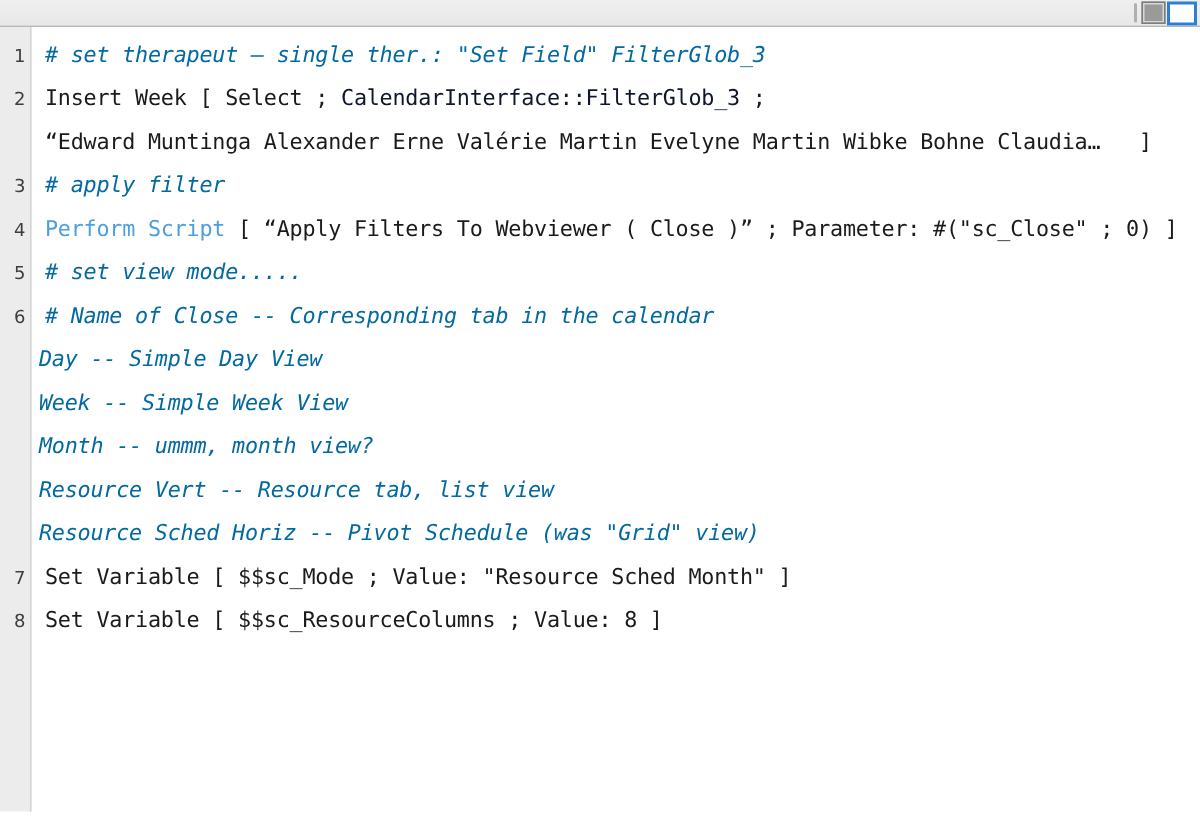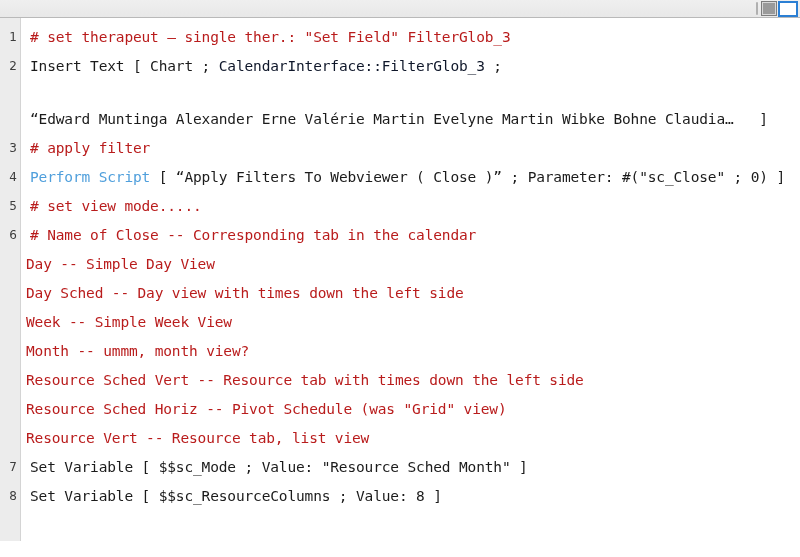--- a/index.html
+++ b/index.html
@@ -102,25 +102,25 @@
   .code {
     flex: 1;
     padding-left: 9px;
     font-size: 14.5px;
     color: #1b1b1b;
     white-space: pre;
     letter-spacing: -0.15px;
     line-height: 29px;
     overflow: hidden;
   }
-  .comment  { color: #b91c1c; }
+  .comment  { color: #0369a1; font-style: italic; }
   .keyword  { color: #4f9fdc; }
   .field    { color: #0f172a; }
   .indent   { padding-left: 5px; }
-  .cont     { padding-left: 9px; margin-top: 24px; }
+  .cont     { padding-left: 9px; }
 </style>
 </head>
 <body>
 
 <div class="toolbar">
   <div class="tb-group">
     <span class="tb-sep"></span>
     <span class="tb-btn filled"></span>
     <span class="tb-btn outline"></span>
   </div>
@@ -128,21 +128,21 @@
 
 <div class="editor">
   <div class="gutter"></div>
   <div class="lines" id="lines">
       <div class="row">
         <div class="ln">1</div>
         <div class="code"><span class="comment"># set therapeut – single ther.: "Set Field" FilterGlob_3</span></div>
       </div>
       <div class="row">
         <div class="ln">2</div>
-        <div class="code"><span>Insert Text [ Chart ; </span><span class="field">CalendarInterface::FilterGlob_3</span><span> ;</span></div>
+        <div class="code"><span>Insert Week [ Select ; </span><span class="field">CalendarInterface::FilterGlob_3</span><span> ;</span></div>
       </div>
       <div class="row">
         <div class="ln"></div>
         <div class="code cont"><span>“Edward Muntinga Alexander Erne Valérie Martin Evelyne Martin Wibke Bohne Claudia…   ]</span></div>
       </div>
       <div class="row">
         <div class="ln">3</div>
         <div class="code"><span class="comment"># apply filter</span></div>
       </div>
       <div class="row">
@@ -156,41 +156,33 @@
       <div class="row">
         <div class="ln">6</div>
         <div class="code"><span class="comment"># Name of Close -- Corresponding tab in the calendar</span></div>
       </div>
       <div class="row">
         <div class="ln"></div>
         <div class="code indent"><span class="comment">Day -- Simple Day View</span></div>
       </div>
       <div class="row">
         <div class="ln"></div>
-        <div class="code indent"><span class="comment">Day Sched -- Day view with times down the left side</span></div>
-      </div>
-      <div class="row">
-        <div class="ln"></div>
         <div class="code indent"><span class="comment">Week -- Simple Week View</span></div>
       </div>
       <div class="row">
         <div class="ln"></div>
         <div class="code indent"><span class="comment">Month -- ummm, month view?</span></div>
       </div>
       <div class="row">
         <div class="ln"></div>
-        <div class="code indent"><span class="comment">Resource Sched Vert -- Resource tab with times down the left side</span></div>
+        <div class="code indent"><span class="comment">Resource Vert -- Resource tab, list view</span></div>
       </div>
       <div class="row">
         <div class="ln"></div>
         <div class="code indent"><span class="comment">Resource Sched Horiz -- Pivot Schedule (was "Grid" view)</span></div>
-      </div>
-      <div class="row">
-        <div class="ln"></div>
-        <div class="code indent"><span class="comment">Resource Vert -- Resource tab, list view</span></div>
       </div>
       <div class="row">
         <div class="ln">7</div>
         <div class="code"><span>Set Variable [ $$sc_Mode ; Value: "Resource Sched Month" ]</span></div>
       </div>
       <div class="row">
         <div class="ln">8</div>
         <div class="code"><span>Set Variable [ $$sc_ResourceColumns ; Value: 8 ]</span></div>
       </div>
     </div>

